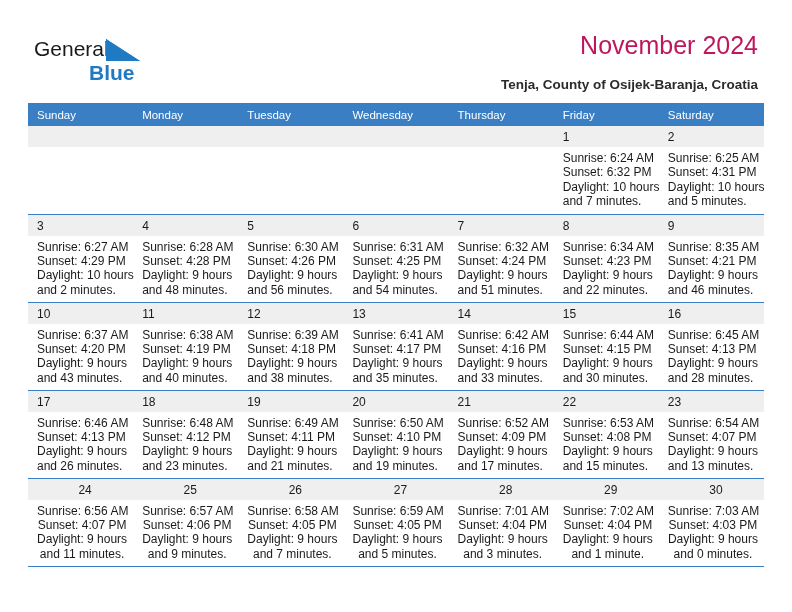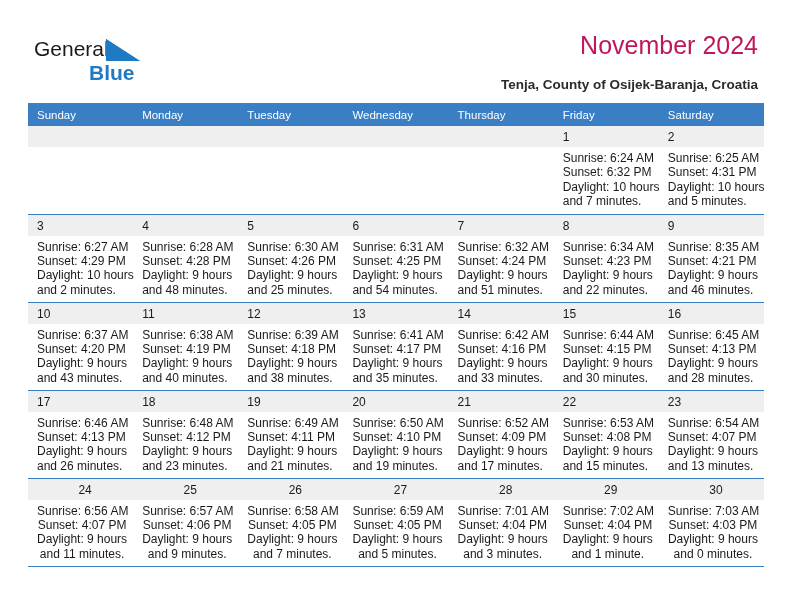--- a/index.html
+++ b/index.html
@@ -232,21 +232,21 @@
             <div>Daylight: 9 hours</div>
             <div>and 48 minutes.</div>
           </div>
         </td>
         <td>
           <div class="daynum-band">5</div>
           <div class="cell-body">
             <div>Sunrise: 6:30 AM</div>
             <div>Sunset: 4:26 PM</div>
             <div>Daylight: 9 hours</div>
-            <div>and 25 minutes.</div>
+            <div>and 56 minutes.</div>
           </div>
         </td>
         <td>
           <div class="daynum-band">6</div>
           <div class="cell-body">
             <div>Sunrise: 6:31 AM</div>
             <div>Sunset: 4:25 PM</div>
             <div>Daylight: 9 hours</div>
             <div>and 54 minutes.</div>
           </div>

